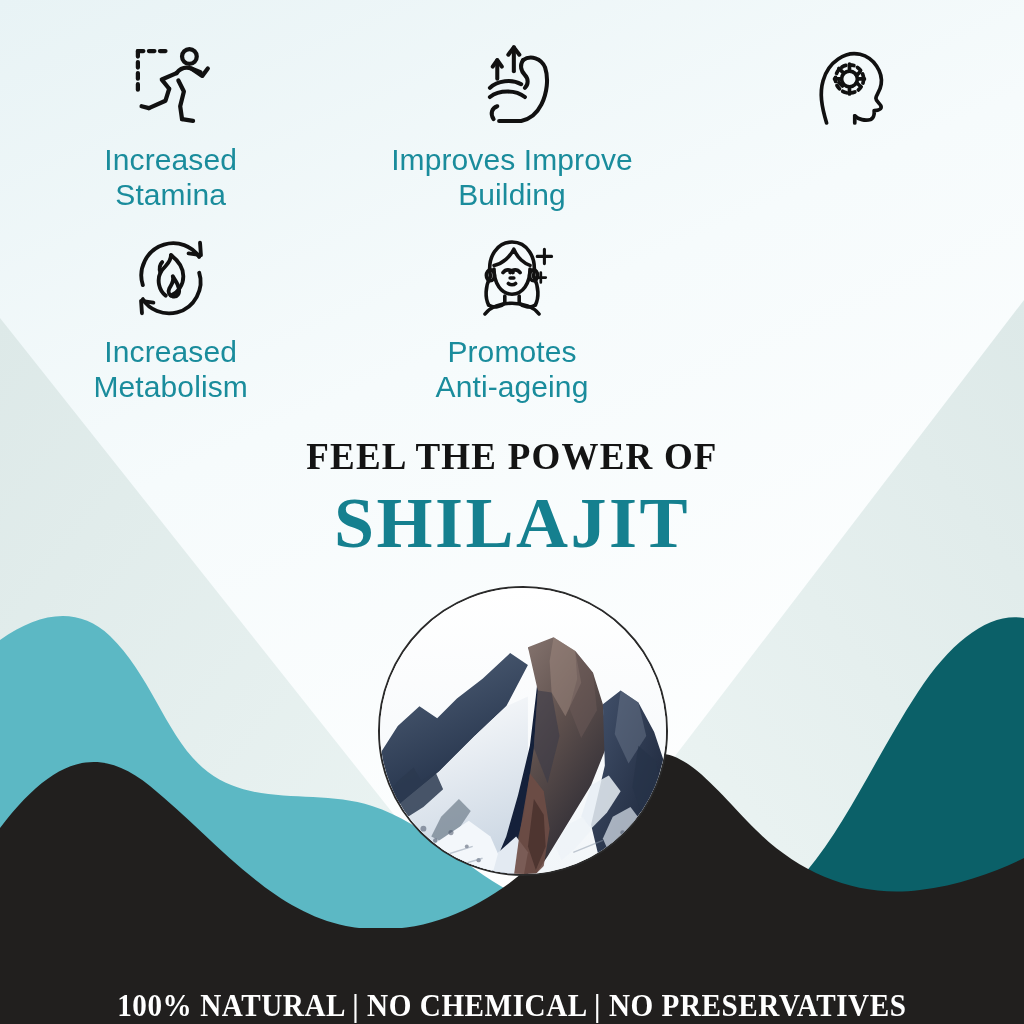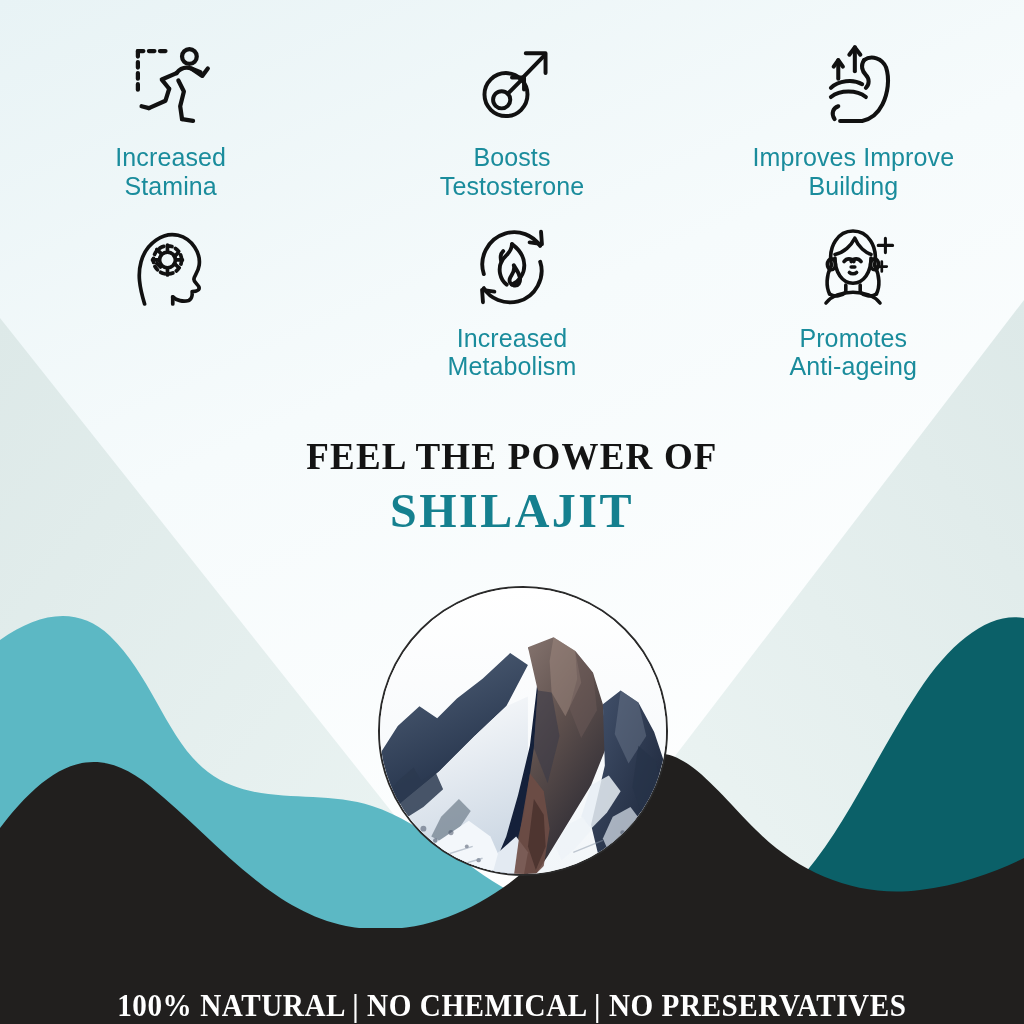--- a/index.html
+++ b/index.html
@@ -33,21 +33,21 @@
   }
   .benefit .bicon{
     width:96px;height:96px;
     display:flex;align-items:center;justify-content:center;
   }
   .benefit .bicon svg{display:block;}
   .benefit .blabel{
     margin-top:9px;
     text-align:center;
     color:#1a8c9c;
-    font-size:25px;
+    font-size:30px;
     line-height:1.15;
     font-weight:500;
     letter-spacing:.1px;
     white-space:pre-line;
   }
 
   
   .headline{
     position:absolute;left:0;top:438px;width:1024px;
     text-align:center;z-index:6;
@@ -57,21 +57,21 @@
     font-weight:bold;
     font-size:37px;
     letter-spacing:1.2px;
     color:#141414;
     line-height:1;
   }
   .headline .l2{
     margin-top:12px;
     font-family:"Liberation Serif", serif;
     font-weight:bold;
-    font-size:48px;
+    font-size:72px;
     letter-spacing:2.5px;
     color:#15808f;
     line-height:1;
   }
 
   
   .medallion{
     position:absolute;
     left:378px;top:586px;
     width:290px;height:290px;
@@ -169,34 +169,20 @@
           <path d="M48 53 L44 66 L26 74"></path>
           <path d="M58 44 L64 56 L60 72 L62 86"></path>
           <path d="M62 86 L74 88"></path>
           <path d="M26 74 L18 72"></path>
         </svg>
       </div>
       <div class="blabel">Increased
 Stamina</div>
     </div>
 
-    <div class="benefit">
-      <div class="bicon">
-        <svg width="86" height="86" viewBox="0 0 100 100" fill="none" stroke="#111" stroke-width="4.6" stroke-linecap="round" stroke-linejoin="round">
-          <circle cx="43" cy="60" r="25"></circle>
-          <path d="M60 43 L88 14"></path>
-          <path d="M66 12 L89 12 L89 35"></path>
-          <circle cx="38" cy="66" r="10"></circle>
-          <path d="M45 59 L62 42"></path>
-          <path d="M50 40 L64 40 L64 54"></path>
-        </svg>
-      </div>
-      <div class="blabel">Boosts
-Testosterone</div>
-    </div>
 
     <div class="benefit">
       <div class="bicon">
         <svg width="92" height="92" viewBox="0 0 100 100" fill="none" stroke="#111" stroke-width="4.4" stroke-linecap="round" stroke-linejoin="round">
           <path d="M52 8 L52 34"></path>
             <path d="M46 16 L52 8 L58 16"></path>
           <path d="M34 22 L34 42"></path>
             <path d="M29 29 L34 22 L39 29"></path>
           <path d="M62 22 C70 16 82 20 86 30 C90 42 88 58 82 70 C77 80 70 86 60 88 L36 88"></path>
           <path d="M62 22 C58 28 60 34 64 38 C68 42 68 48 64 52"></path>

